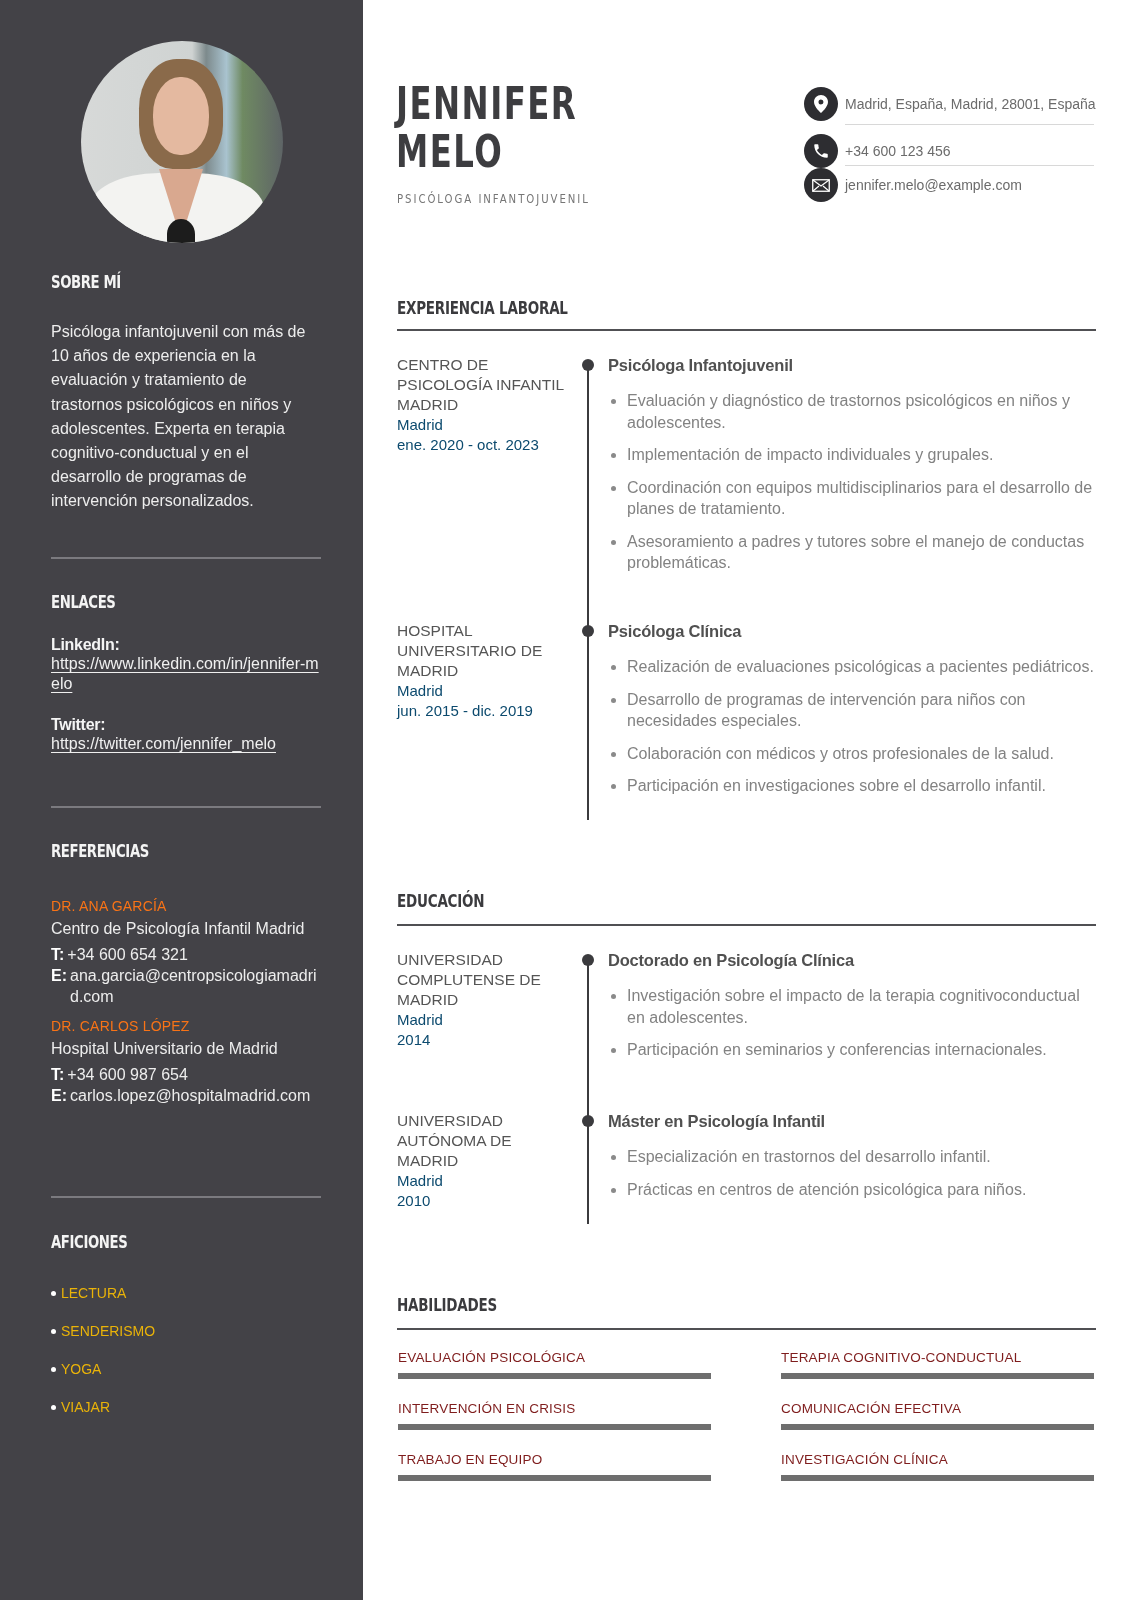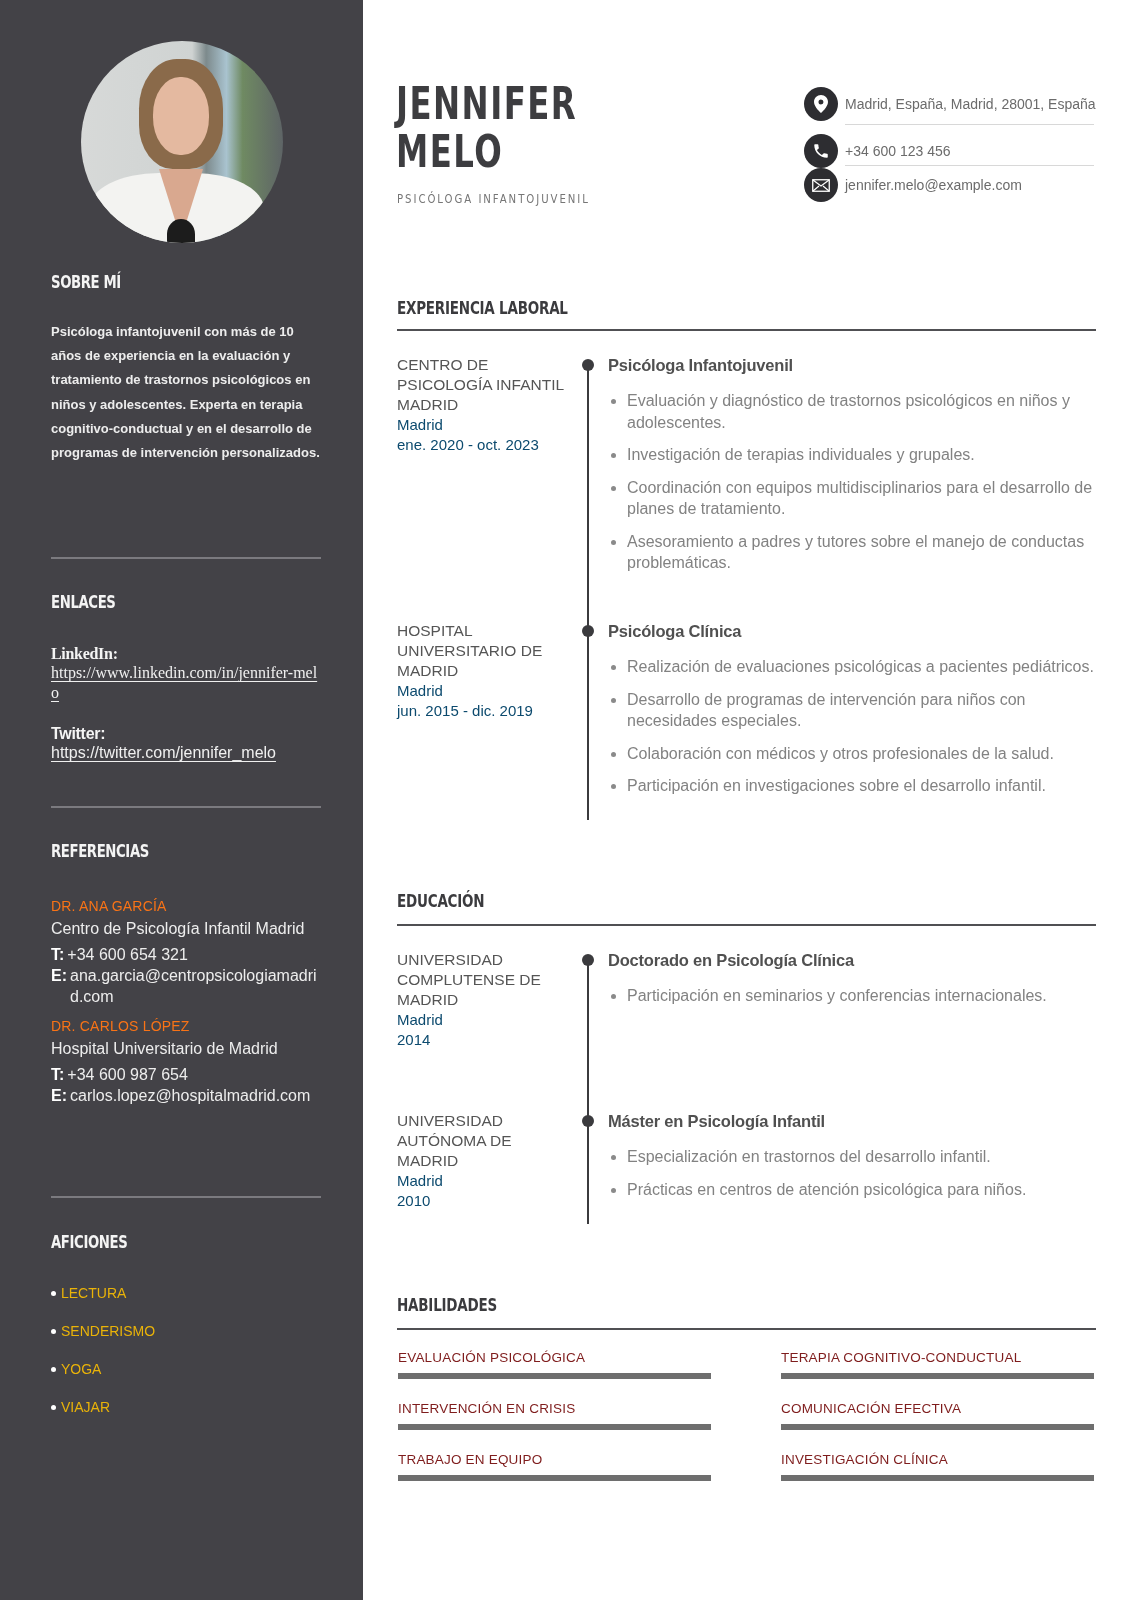--- a/index.html
+++ b/index.html
@@ -12,21 +12,21 @@
                 linear-gradient(90deg, #d7d9d8 0%, #cfd3d2 55%, #7d8a8c 62%, #a9c3cf 72%, #6f8a62 80%, #5e6466 100%); }
   .photo .hair { position: absolute; left: 58px; top: 18px; width: 84px; height: 110px; border-radius: 45% 45% 40% 40%; background: #8a6a4a; }
   .photo .face { position: absolute; left: 72px; top: 36px; width: 56px; height: 78px; border-radius: 48%; background: #e4b9a0; }
   .photo .jacket { position: absolute; left: 8px; top: 132px; width: 175px; height: 90px; border-radius: 40% 40% 0 0; background: #f3f3f1; }
   .photo .vneck { position: absolute; left: 78px; top: 128px; width: 0; height: 0; border-left: 22px solid transparent; border-right: 22px solid transparent; border-top: 70px solid #d9a88f; }
   .photo .top { position: absolute; left: 86px; top: 178px; width: 28px; height: 30px; background: #1c1c1c; border-radius: 50% 50% 0 0; }
 
   .side-section { position: absolute; left: 51px; width: 270px; }
   .side-h { font-family: "DejaVu Sans", sans-serif; font-weight: bold; font-size: 17px; letter-spacing: -0.5px; color: #f4f4f4; transform: scaleX(0.78); transform-origin: left; white-space: nowrap; }
   .side-divider { position: absolute; left: 51px; width: 270px; height: 2px; background: #7b7a7f; }
-  .about-text { font-size: 13px; line-height: 24.2px; color: #ededed; margin-top: 28px; font-weight: bold; }
+  .about-text { font-size: 16px; line-height: 24.2px; color: #ededed; margin-top: 28px; }
 
   .link-label { font-weight: bold; font-size: 16px; color: #f4f4f4; margin-top: 0; letter-spacing: -0.3px; }
   .link-url { font-size: 16px; color: #f0f0f0; text-decoration: underline; text-underline-offset: 3px; word-break: break-all; line-height: 20px; display: block; }
 
   .ref-name { font-size: 14px; color: #f97316; letter-spacing: 0.2px; line-height: 24px; }
   .ref-org { font-size: 16px; color: #ededed; line-height: 21px; }
   .ref-line { font-size: 16px; color: #ededed; line-height: 21px; display: flex; }
   .ref-line b { font-weight: bold; color: #fff; margin-right: 3px; flex: none; }
   .ref-line span.val { word-break: break-all; }
 
@@ -73,21 +73,21 @@
   </div>
 
   <div class="side-section" style="top:272px;">
     <h2 class="side-h">SOBRE MÍ</h2>
     <p class="about-text">Psicóloga infantojuvenil con más de 10 años de experiencia en la evaluación y tratamiento de trastornos psicológicos en niños y adolescentes. Experta en terapia cognitivo-conductual y en el desarrollo de programas de intervención personalizados.</p>
   </div>
   <div class="side-divider" style="top:557px;"></div>
 
   <div class="side-section" style="top:592px;">
     <h2 class="side-h">ENLACES</h2>
-    <div style="margin-top:33px;font-family:Liberation Serif, serif;">
+    <div style="margin-top:24px;">
       <div class="link-label">LinkedIn:</div>
       <a class="link-url">https://www.linkedin.com/in/jennifer-melo</a>
     </div>
     <div style="margin-top:22px;">
       <div class="link-label">Twitter:</div>
       <a class="link-url">https://twitter.com/jennifer_melo</a>
     </div>
   </div>
   <div class="side-divider" style="top:806px;"></div>
 
@@ -186,21 +186,21 @@
 <div class="tl-dot" style="top:359px;"></div>
 <div class="entry-left" style="top:355px;">
   <div class="org">CENTRO DE PSICOLOGÍA INFANTIL MADRID</div>
   <div class="meta">Madrid</div>
   <div class="meta">ene. 2020 - oct. 2023</div>
 </div>
 <div class="entry-right" style="top:355px;">
   <div class="role">Psicóloga Infantojuvenil</div>
   <ul class="bullets">
     <li>Evaluación y diagnóstico de trastornos psicológicos en niños y adolescentes.</li>
-    <li>Investigación de terapias individuales y grupales.</li>
+    <li>Implementación de impacto individuales y grupales.</li>
     <li>Coordinación con equipos multidisciplinarios para el desarrollo de planes de tratamiento.</li>
     <li>Asesoramiento a padres y tutores sobre el manejo de conductas problemáticas.</li>
   </ul>
 </div>
 
 <div class="tl-dot" style="top:625px;"></div>
 <div class="entry-left" style="top:621px;">
   <div class="org">HOSPITAL UNIVERSITARIO DE MADRID</div>
   <div class="meta">Madrid</div>
   <div class="meta">jun. 2015 - dic. 2019</div>
@@ -221,20 +221,21 @@
 
 <div class="tl-dot" style="top:954px;"></div>
 <div class="entry-left" style="top:950px;">
   <div class="org">UNIVERSIDAD COMPLUTENSE DE MADRID</div>
   <div class="meta">Madrid</div>
   <div class="meta">2014</div>
 </div>
 <div class="entry-right" style="top:950px;">
   <div class="role">Doctorado en Psicología Clínica</div>
   <ul class="bullets">
+    <li>Investigación sobre el impacto de la terapia cognitivoconductual en adolescentes.</li>
     <li>Participación en seminarios y conferencias internacionales.</li>
   </ul>
 </div>
 
 <div class="tl-dot" style="top:1115px;"></div>
 <div class="entry-left" style="top:1111px;">
   <div class="org">UNIVERSIDAD AUTÓNOMA DE MADRID</div>
   <div class="meta">Madrid</div>
   <div class="meta">2010</div>
 </div>

